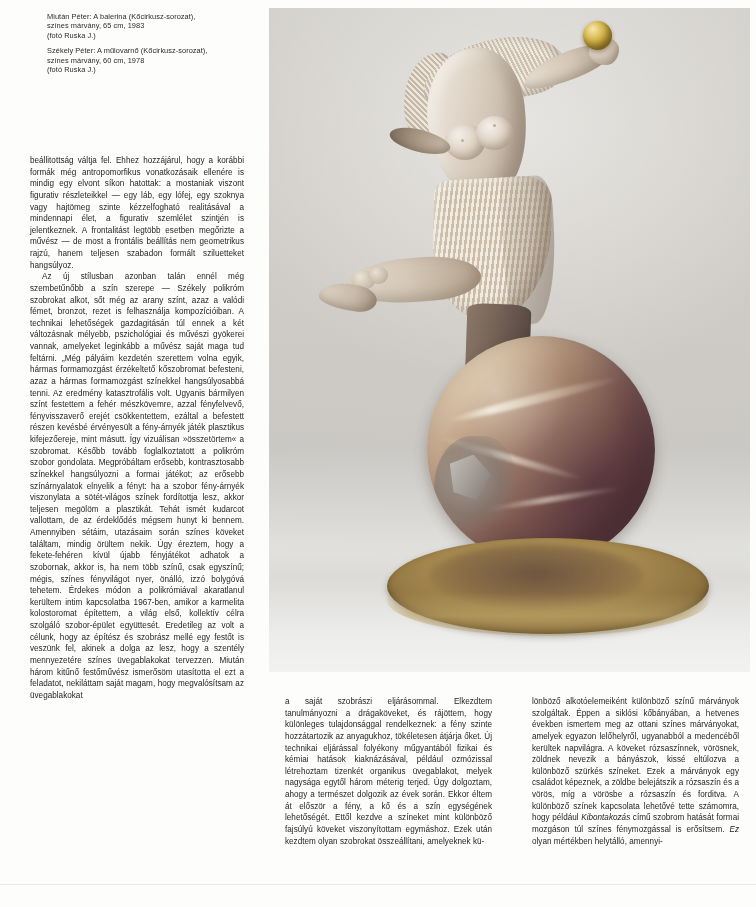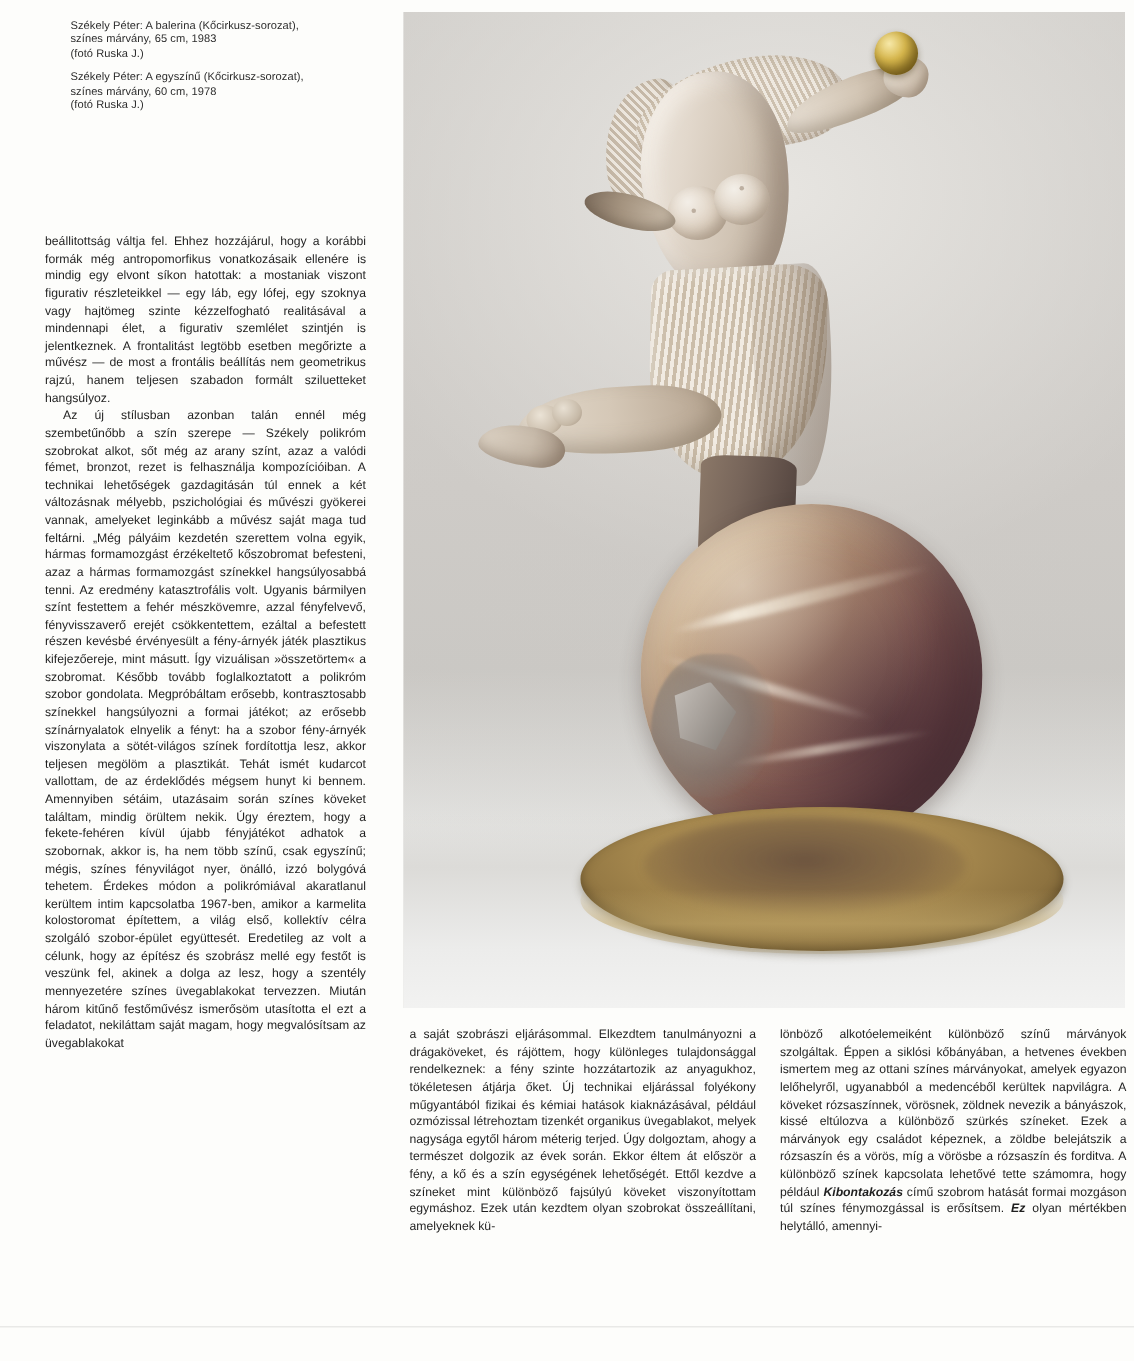--- a/index.html
+++ b/index.html
@@ -273,43 +273,43 @@
     gap: 16px;
   }
   .bcol {
     width: 231px;
     font-size: 8.15px;
     line-height: 11.62px;
     text-align: justify;
     color: #1f1f1f;
     letter-spacing: 0.02px;
   }
-  .bcol p { margin: 0; text-indent: 0; }
-  .bcol em { font-style: italic; font-weight: bold; }
+  .bcol p { margin: 12px; text-indent: 0; }
+  .bcol em { font-style: italic; }
 
   
   .edge-line {
     position: absolute;
     left: 0; top: 884px; width: 756px; height: 1px;
     background: rgba(0,0,0,0.08);
   }
 </style>
 </head>
 <body>
 
 <div class="page">
 
   <div class="captions">
     <div class="caption-block">
-      <span class="caption-line">Székely Péter: A balerina (Kőcirkusz-sorozat),</span>
+      <span class="caption-line">Miután Péter: A balerina (Kőcirkusz-sorozat),</span>
       <span class="caption-line">színes márvány, 65 cm, 1983</span>
       <span class="caption-line">(fotó Ruska J.)</span>
     </div>
     <div class="caption-block">
-      <span class="caption-line">Székely Péter: A egyszínű (Kőcirkusz-sorozat),</span>
+      <span class="caption-line">Székely Péter: A műlovarnő (Kőcirkusz-sorozat),</span>
       <span class="caption-line">színes márvány, 60 cm, 1978</span>
       <span class="caption-line">(fotó Ruska J.)</span>
     </div>
   </div>
 
   <div class="photo">
     <div class="photo-inner">
       <div class="backdrop"></div>
       <div class="floor"></div>
 

